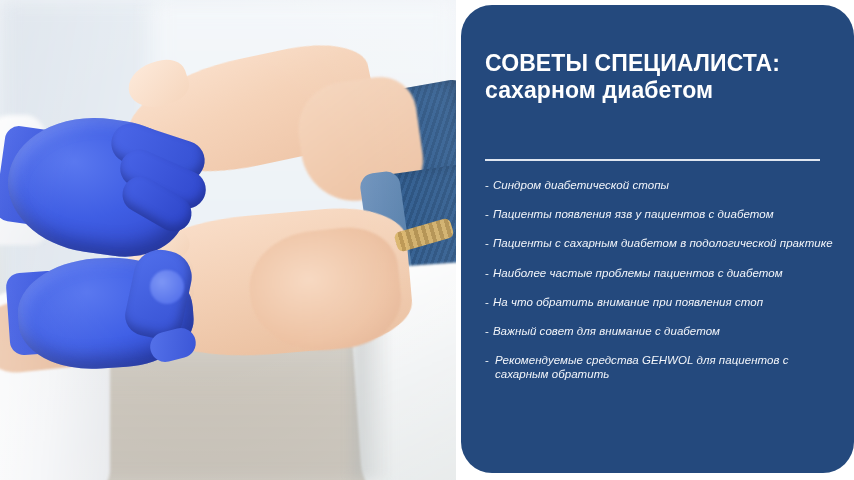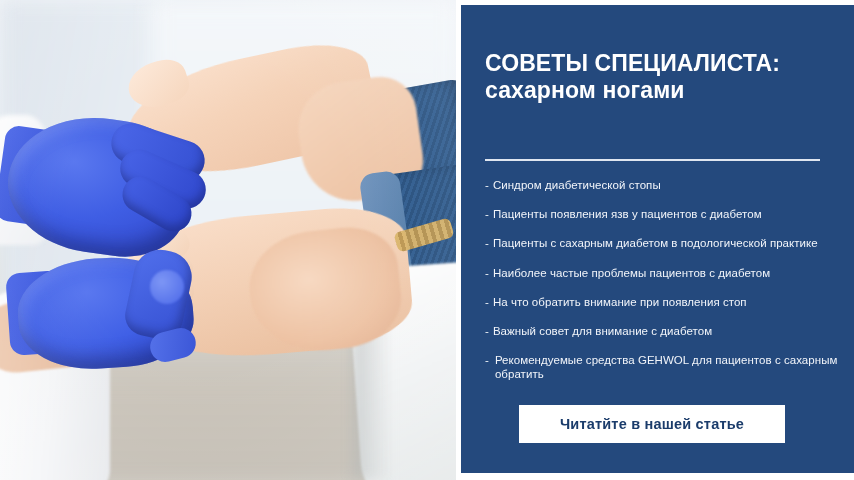--- a/index.html
+++ b/index.html
@@ -249,20 +249,21 @@
 
   
   #panel {
     position: absolute;
     left: 461px;
     top: 5px;
     width: 393px;
     height: 468px;
     background: #24497d;
     box-sizing: border-box;
+    border-radius: 31px;
   }
   #title {
     position: absolute;
     left: 24px;
     top: 45px;
     width: 350px;
     color: #ffffff;
     font-size: 23px;
     font-weight: bold;
     line-height: 27px;
@@ -289,21 +290,21 @@
     font-size: 11.5px;
     line-height: 14px;
     margin-bottom: 15.2px;
     letter-spacing: .05px;
   }
   .bullet .dash {
     flex: 0 0 auto;
     margin-right: 4px;
   }
   .bullet.wide .dash { margin-right: 6px; }
-  .bullet .btext { flex: 1 1 auto; }
+  .bullet .btext { flex: 1 1 auto; font-style: italic; }
   #cta {
     position: absolute;
     left: 58px;
     top: 400px;
     width: 266px;
     height: 38px;
     background: #ffffff;
     display: flex;
     align-items: center;
     justify-content: center;
@@ -364,21 +365,21 @@
     <div class="ph-layer glove-lower-knuckle"></div>
     <div class="ph-layer glove-toe-tip"></div>
 
     <div class="ph-layer photo-soft"></div>
   </div>
 
   <div id="panel">
 
     <div id="title">
       <span class="tline">СОВЕТЫ СПЕЦИАЛИСТА:</span>
-      <span class="tline">сахарном ногами</span>
+      <span class="tline">сахарном диабетом</span>
     </div>
 
     <div id="divider"></div>
 
     <div id="bullets">
       <div class="bullet">
         <span class="dash">-</span>
         <span class="btext">Синдром диабетической стопы</span>
       </div>
       <div class="bullet">
@@ -400,18 +401,15 @@
       <div class="bullet">
         <span class="dash">-</span>
         <span class="btext">Важный совет для внимание с диабетом</span>
       </div>
       <div class="bullet wide">
         <span class="dash">-</span>
         <span class="btext">Рекомендуемые средства GEHWOL для пациентов с сахарным обратить</span>
       </div>
     </div>
 
-    <div id="cta">
-      <span id="cta-label">Читатйте в нашей статье</span>
-    </div>
 
   </div>
 </div>
 
 </body></html>

